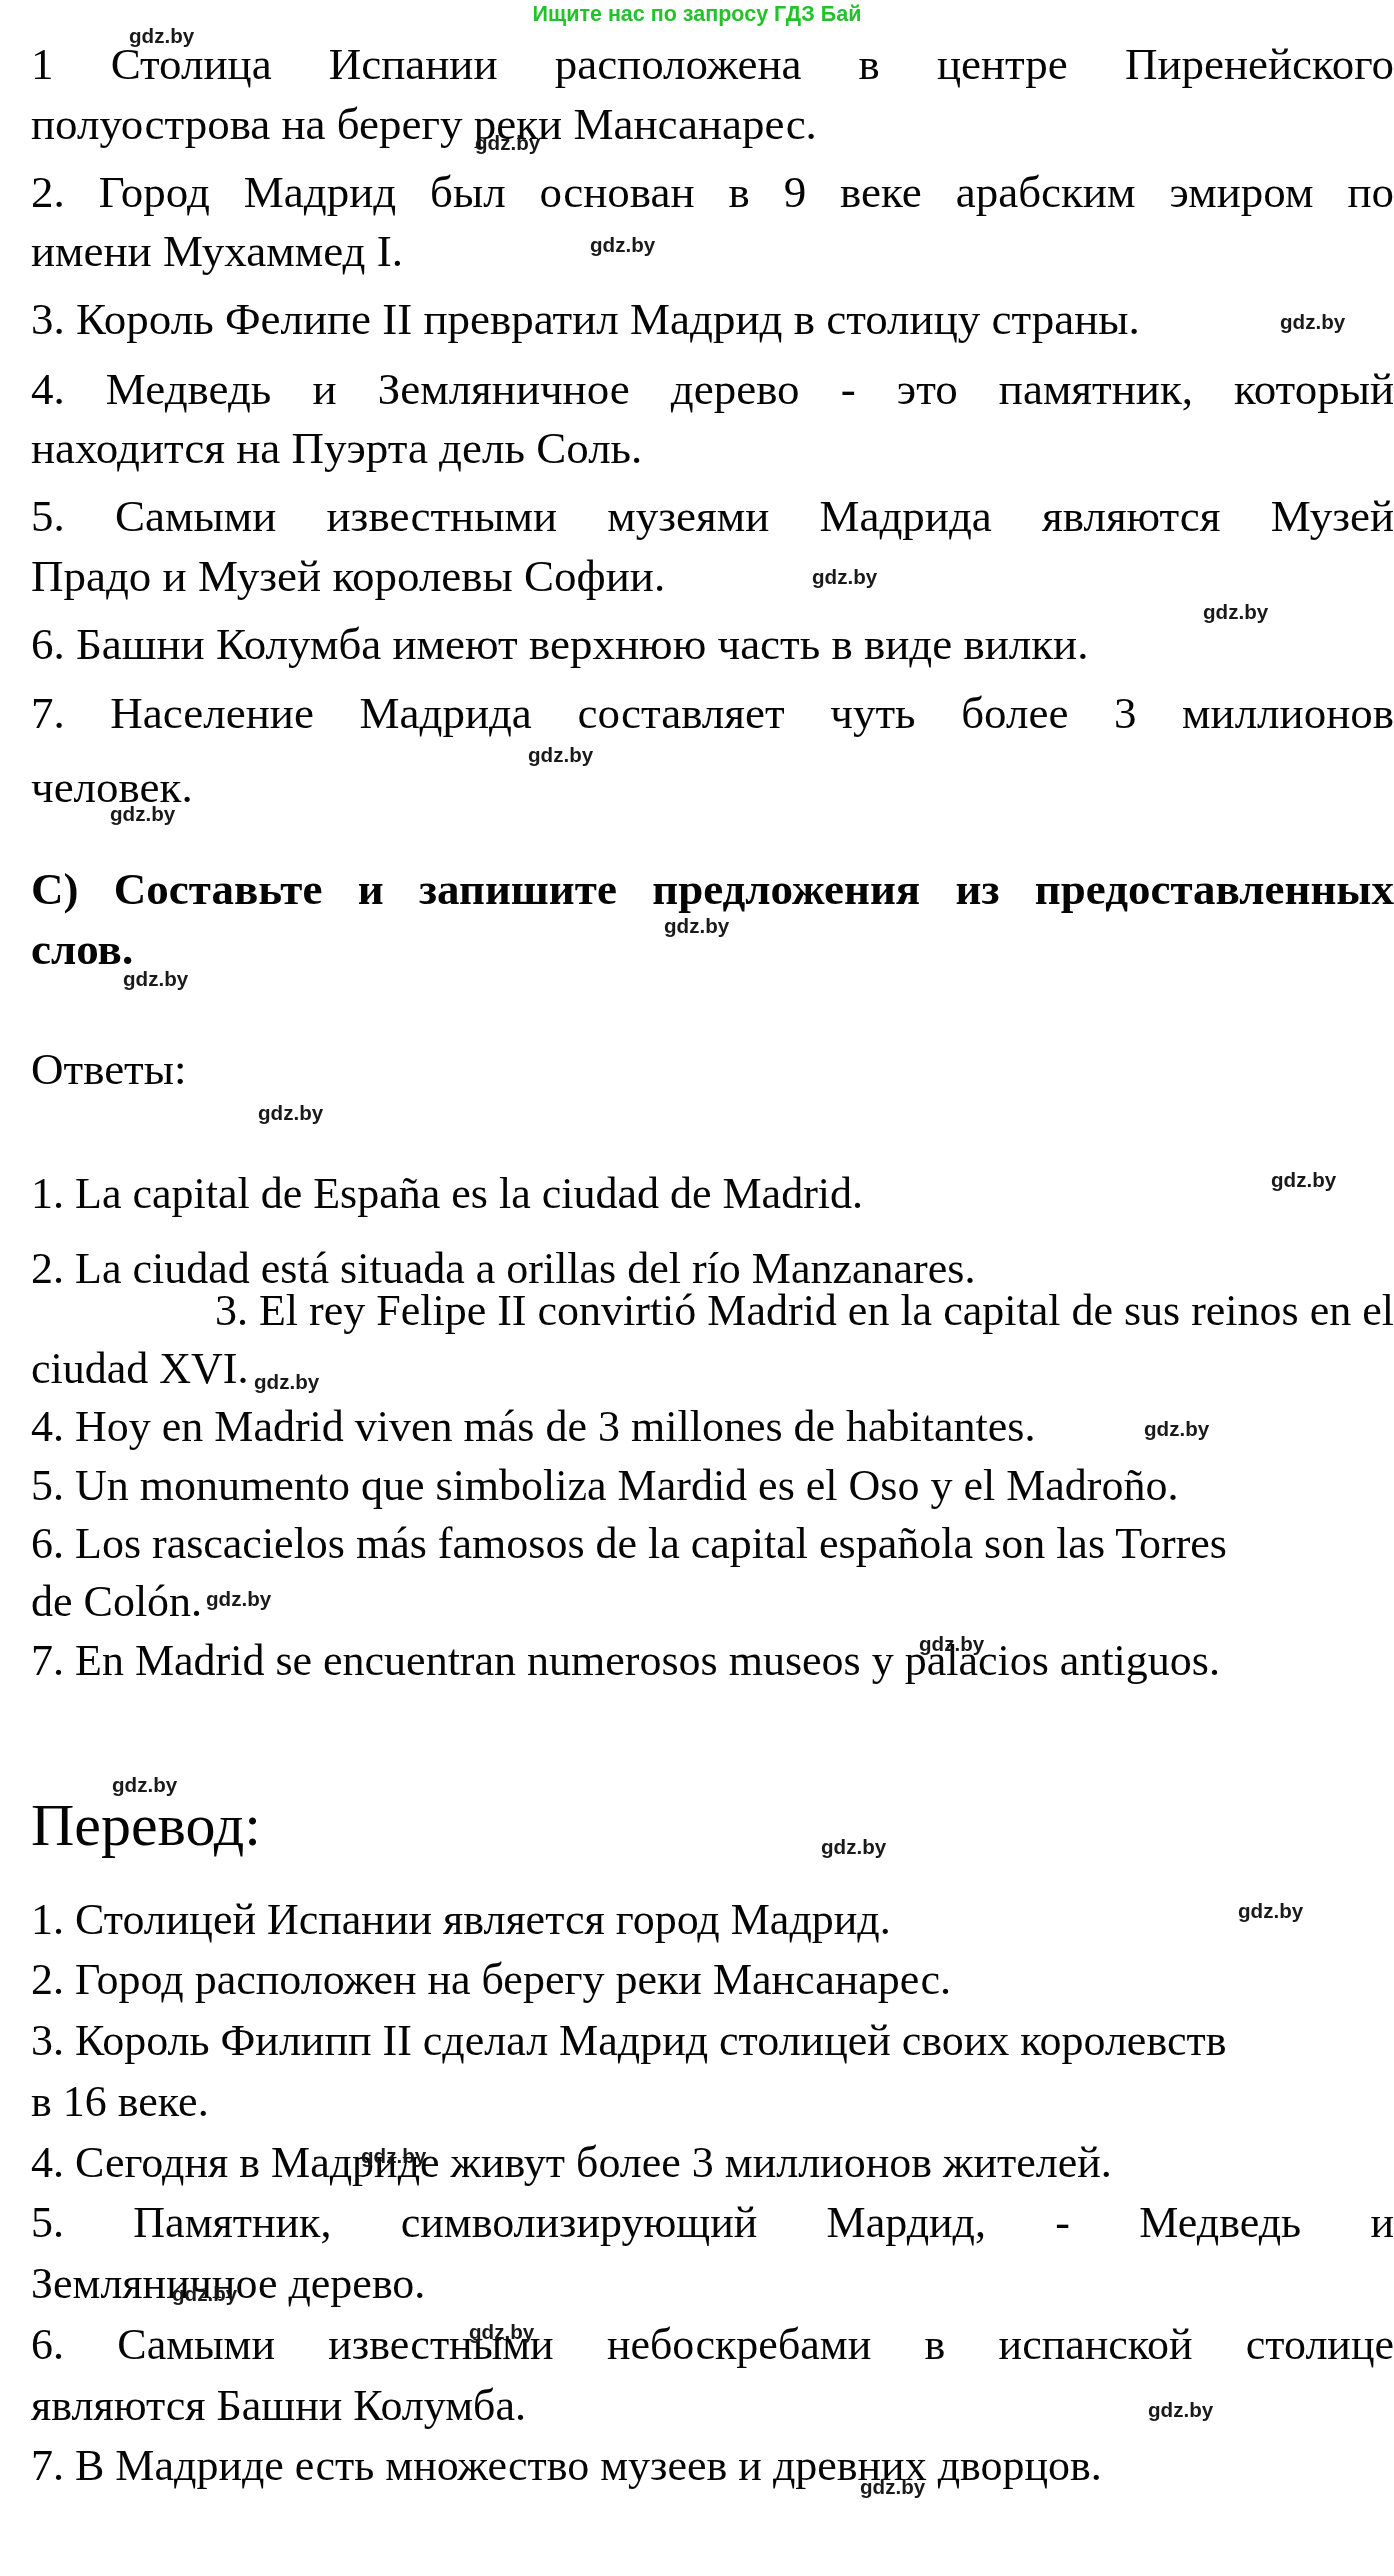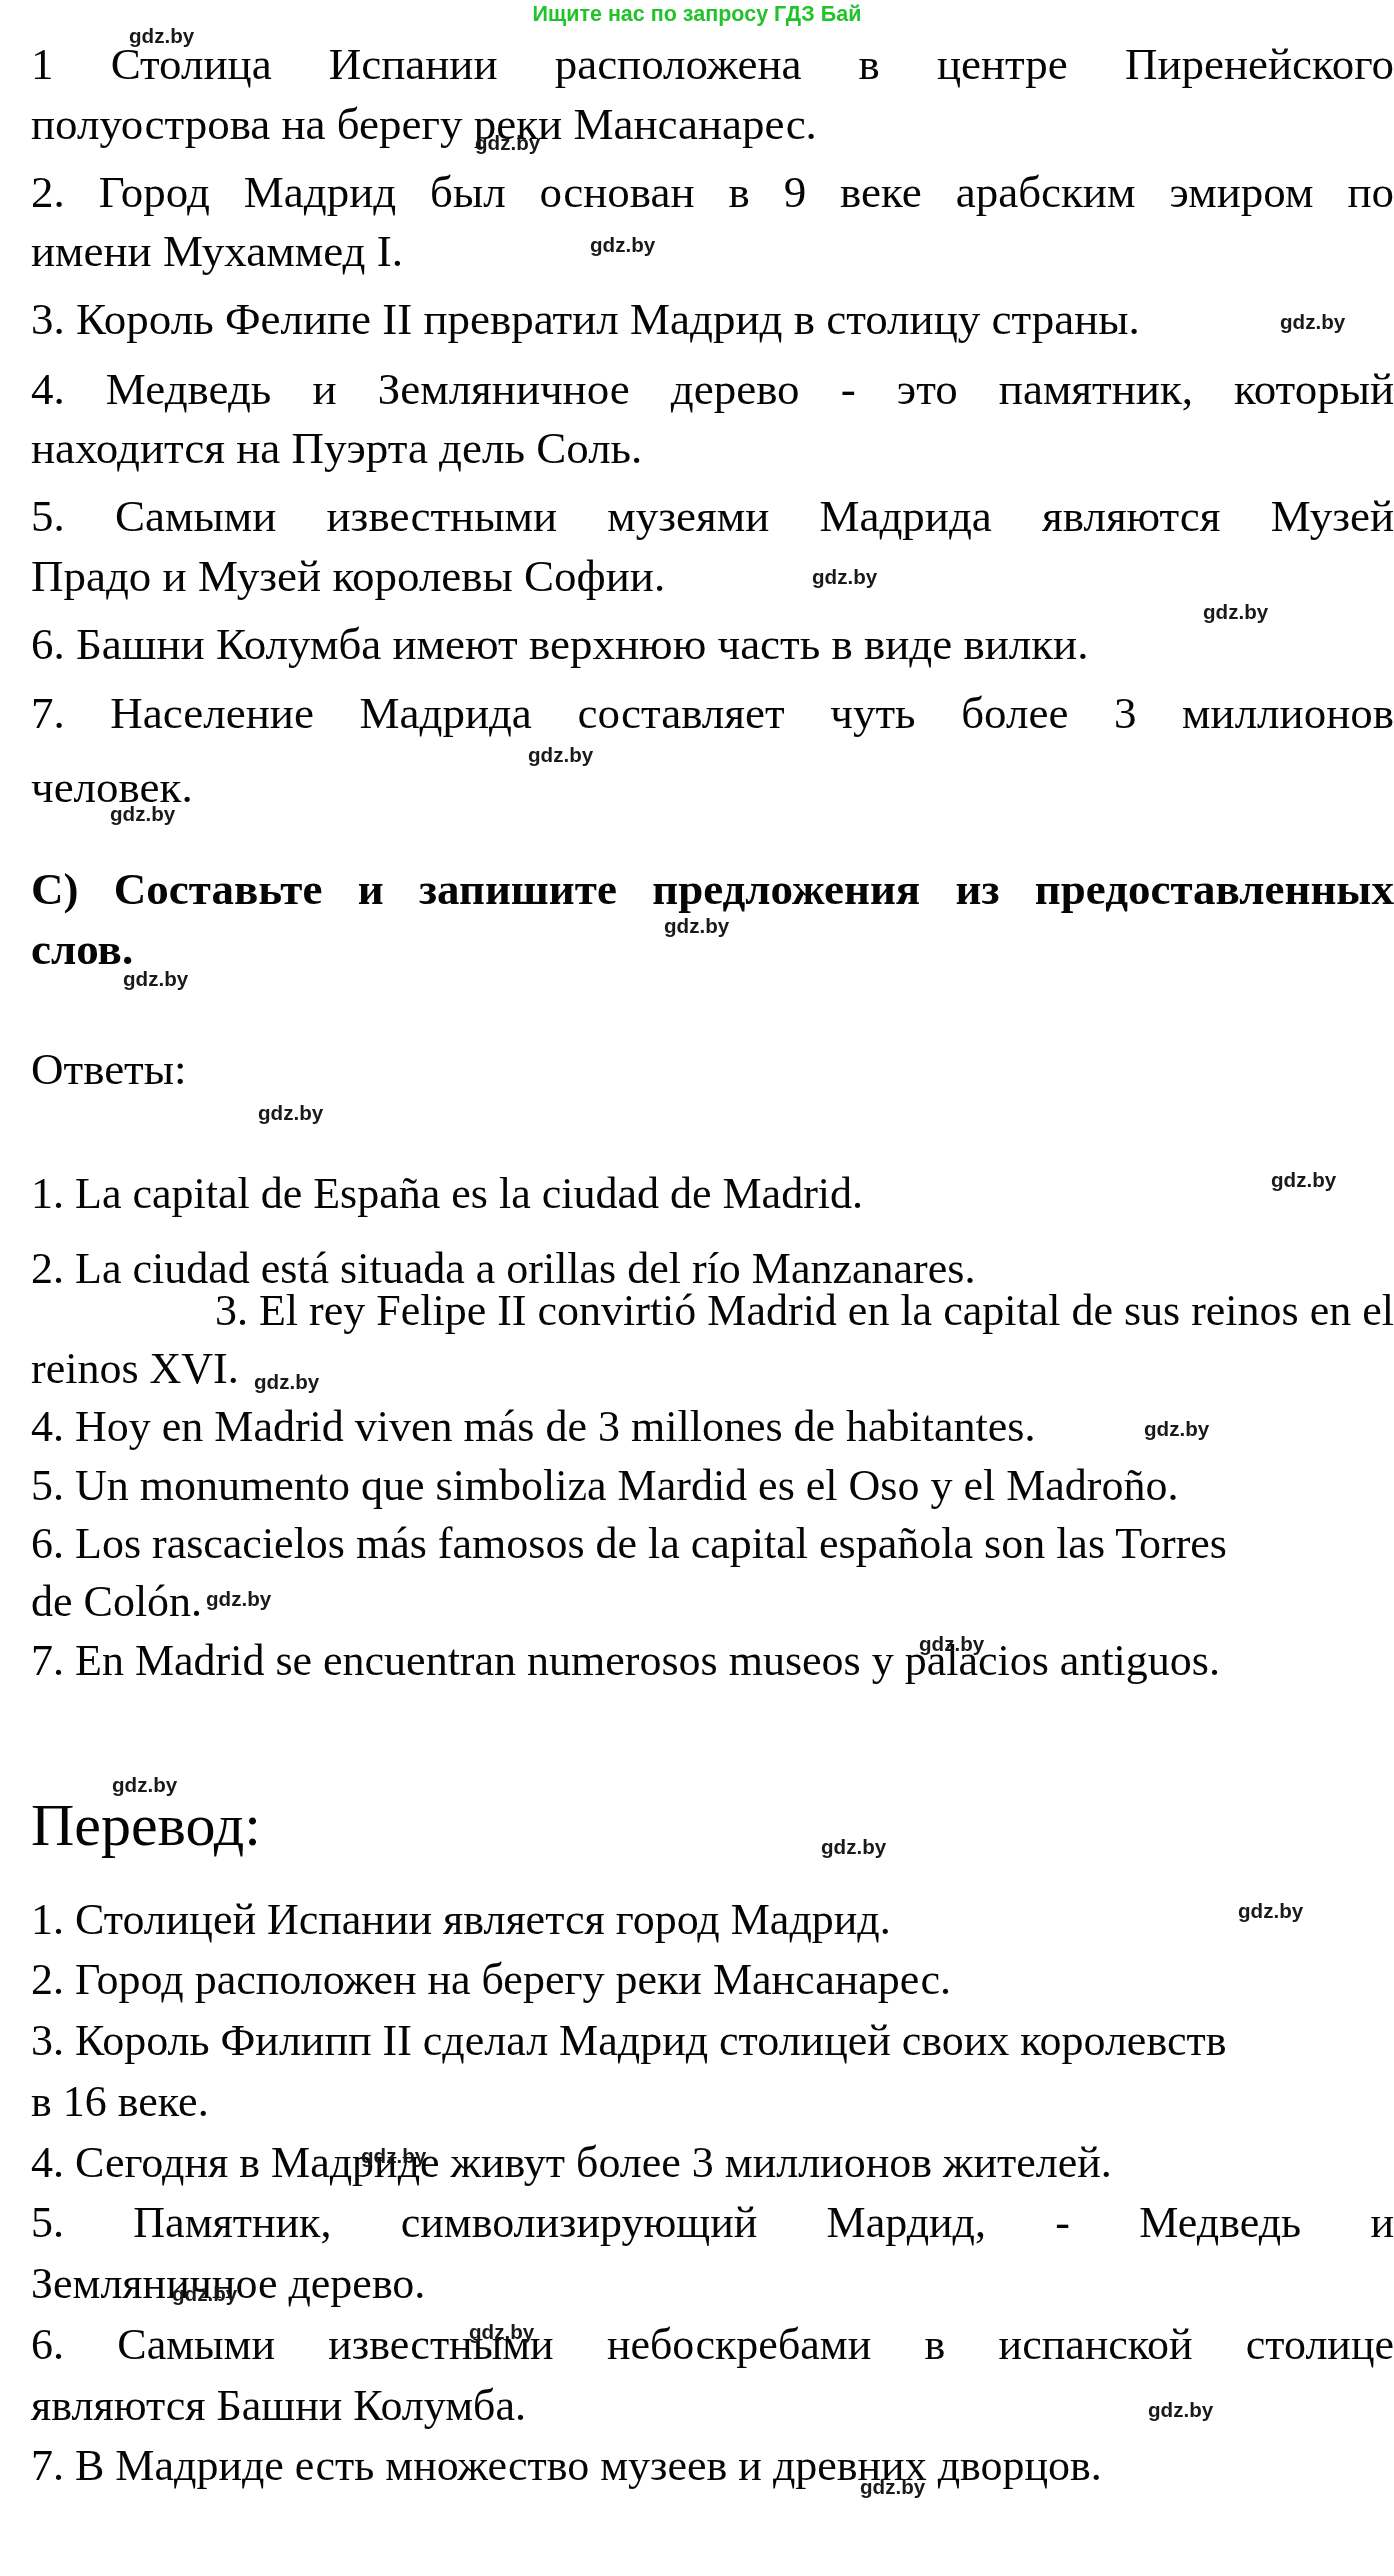--- a/index.html
+++ b/index.html
@@ -101,21 +101,21 @@
   </div>
 
   <div class="blk">
     <div class="body-line" style="top: 1045px; font-size: 45px; line-height: 49px;">Ответы:</div>
 
     <div class="body-line sp" style="top: 1170px; font-size: 44px; line-height: 48px;">1. La capital de España es la ciudad de Madrid.</div>
 
     <div class="body-line sp" style="top: 1228px; font-size: 44px; line-height: 48px; margin-top: 17px;">2. La ciudad está situada a orillas del río Manzanares.</div>
 
     <div class="body-line sp" style="top: 1287px; font-size: 44px; line-height: 48px; text-align: right;">3. El rey Felipe II convirtió Madrid en la capital de sus reinos en el</div>
-    <div class="body-line sp" style="top: 1345px; font-size: 44px; line-height: 48px;">reinos XVI.</div>
+    <div class="body-line sp" style="top: 1345px; font-size: 44px; line-height: 48px;">ciudad XVI.</div>
 
     <div class="body-line sp" style="top: 1403px; font-size: 44px; line-height: 48px;">4. Hoy en Madrid viven más de 3 millones de habitantes.</div>
 
     <div class="body-line sp" style="top: 1462px; font-size: 44px; line-height: 48px;">5. Un monumento que simboliza Mardid es el Oso y el Madroño.</div>
 
     <div class="body-line sp" style="top: 1520px; font-size: 44px; line-height: 48px;">6. Los rascacielos más famosos de la capital española son las Torres</div>
     <div class="body-line sp" style="top: 1578px; font-size: 44px; line-height: 48px;">de Colón.</div>
 
     <div class="body-line sp" style="top: 1637px; font-size: 44px; line-height: 48px;">7. En Madrid se encuentran numerosos museos y palacios antiguos.</div>
   </div>

